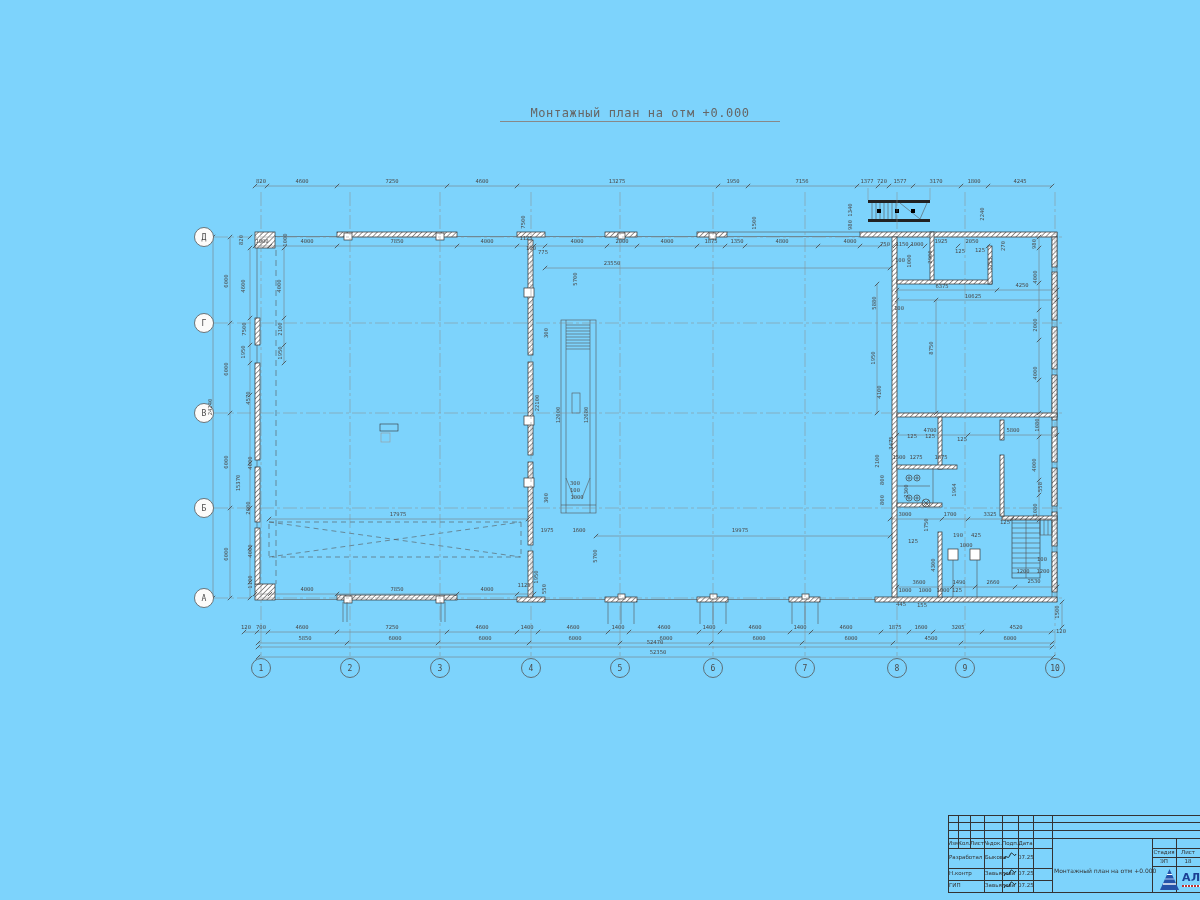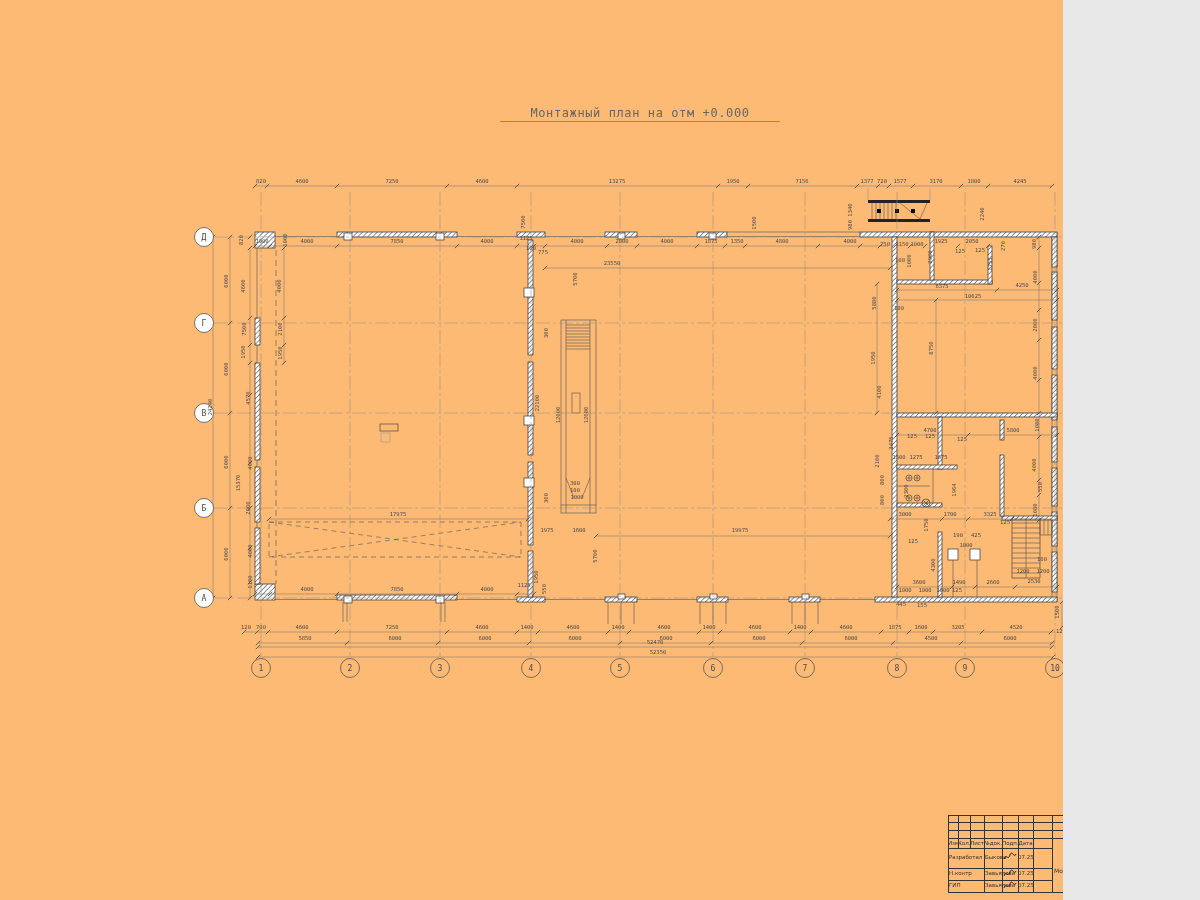--- a/index.html
+++ b/index.html
@@ -1,16 +1,16 @@
 <!DOCTYPE html>
 <html><head>
 <meta charset="utf-8">
 <style>
   html,body{margin:0;padding:0;background:#e8e8e8;}
-  .sheet{position:relative;width:1063px;height:900px;background:#fdba74;overflow:hidden;
+  .sheet{position:relative;width:1200px;height:900px;background:#7dd3fc;overflow:hidden;
          font-family:"DejaVu Sans",sans-serif;color:#444;}
   .dwg-title{position:absolute;left:500px;top:106px;width:280px;text-align:center;
          font-size:12px;letter-spacing:.6px;color:#666;padding-bottom:1px;
          border-bottom:1px solid #888;font-family:"DejaVu Sans Mono",monospace;}
   svg text{font-family:"DejaVu Sans Mono",monospace;fill:#4a4a4a;}
   
   .tb{position:absolute;left:948px;top:815px;width:252px;height:78px;font-size:5.5px;color:#333;}
   .tb .hl,.tb .vl{position:absolute;background:#333;}
   .tb .hl{height:1px;}
   .tb .vl{width:1px;}

